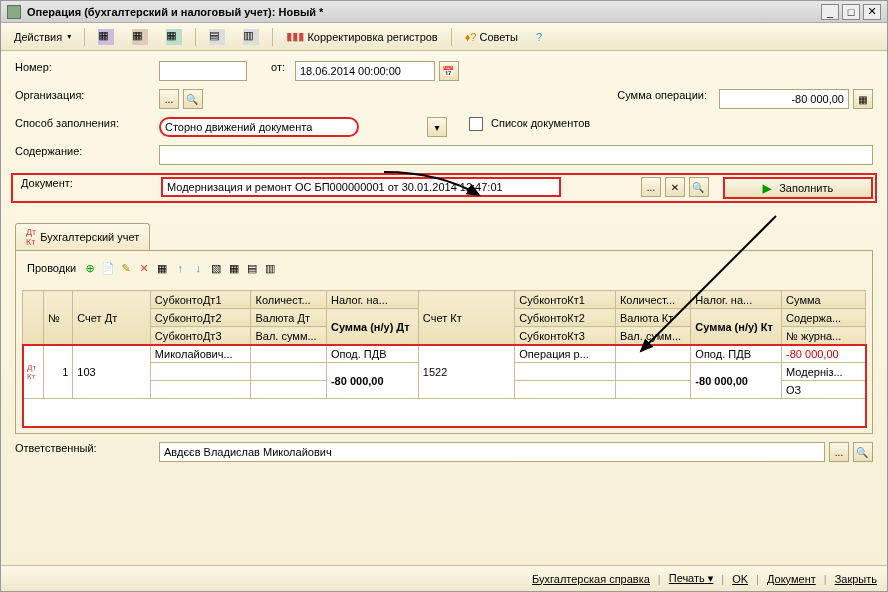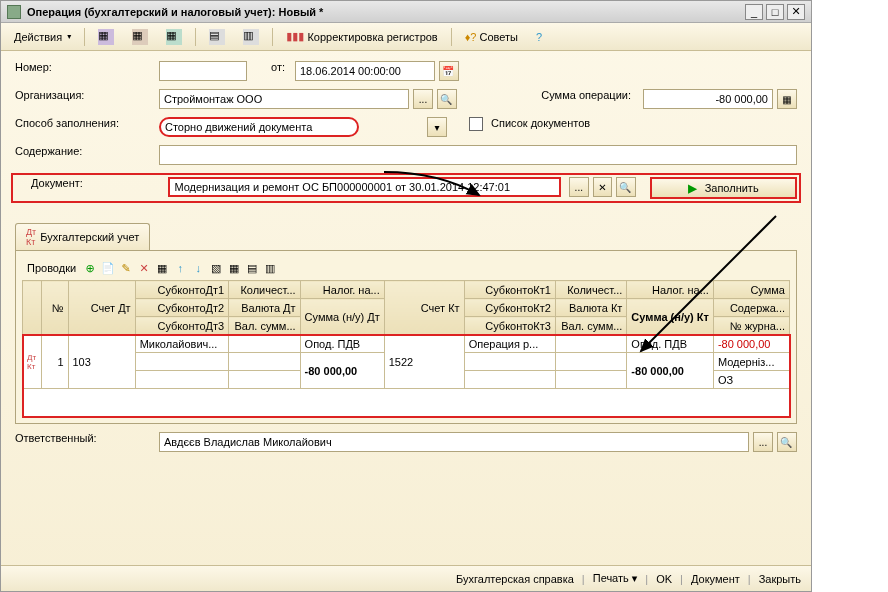--- a/index.html
+++ b/index.html
@@ -1,17 +1,17 @@
 <!DOCTYPE html>
 <html><head>
 <meta charset="utf-8">
 <style>
 * { box-sizing: border-box; margin: 0; padding: 0; font-family: Arial, sans-serif; font-size: 11px; }
 body { background: #fff; }
-.window { width: 812px; height: 592px; border: 1px solid #999; background: linear-gradient(#fdf8e8, #f7efd5); position: relative; }
+.window { width: 888px; height: 592px; border: 1px solid #999; background: linear-gradient(#fdf8e8, #f7efd5); position: relative; }
 .titlebar { height: 22px; background: linear-gradient(#e8e8e8, #d0d0d0); display: flex; align-items: center; padding: 0 6px; border-bottom: 1px solid #aaa; }
 .titlebar .icon { width: 14px; height: 14px; background: #8a8; border: 1px solid #575; margin-right: 6px; }
 .titlebar .title { flex: 1; font-weight: bold; }
 .titlebar .wbtn { width: 18px; height: 16px; border: 1px solid #888; margin-left: 3px; display: flex; align-items: center; justify-content: center; background: #eee; cursor: pointer; }
 .toolbar { height: 28px; background: linear-gradient(#fdf8e8, #f0e8cc); border-bottom: 1px solid #c8bc94; display: flex; align-items: center; padding: 0 6px; gap: 4px; }
 .toolbar .btn { padding: 2px 6px; border: 1px solid transparent; cursor: pointer; display: flex; align-items: center; gap: 3px; }
 .toolbar .sep { width: 1px; height: 18px; background: #c8bc94; margin: 0 2px; }
 .toolbar .dd::after { content: "▾"; font-size: 8px; margin-left: 2px; }
 .tbicon { width: 16px; height: 16px; display: inline-block; }
 .form-area { padding: 10px 14px 6px 14px; }
@@ -21,30 +21,30 @@
 .input.sm { width: 88px; }
 .input.md { width: 140px; }
 .minibtn { width: 20px; height: 20px; border: 1px solid #b0a47c; background: linear-gradient(#fdf8e8,#ece0b8); display: flex; align-items: center; justify-content: center; cursor: pointer; font-size: 10px; }
 .redbox { border: 2px solid #d22 !important; border-radius: 10px; }
 .redrect { border: 2px solid #d22 !important; }
 .checkbox { width: 14px; height: 14px; border: 1px solid #666; background: #fff; margin-right: 4px; }
 .fillbtn { width: 150px; height: 22px; border: 1px solid #b0a47c; background: linear-gradient(#fdf8e8,#ece0b8); display: flex; align-items: center; justify-content: center; gap: 8px; cursor: pointer; }
 .tabs { display: flex; padding: 0 14px; margin-top: 6px; }
 .tab { padding: 3px 10px; border: 1px solid #b0a47c; border-bottom: none; background: linear-gradient(#fdf8e8,#f2e8c8); border-radius: 3px 3px 0 0; display: flex; align-items: center; gap: 4px; }
 .grid-area { margin: 0 14px; border: 1px solid #b0a47c; background: #faf4de; padding: 6px; }
-.grid-toolbar { height: 22px; display: flex; align-items: center; gap: 0; margin-bottom: 1px; }
+.grid-toolbar { height: 22px; display: flex; align-items: center; gap: 0; margin-bottom: 11px; }
 .grid-toolbar .gbtn { width: 18px; height: 18px; cursor: pointer; display: flex; align-items: center; justify-content: center; }
 table.grid { width: 100%; border-collapse: collapse; background: #fff; }
 table.grid th, table.grid td { border: 1px solid #c8bc94; padding: 2px 4px; text-align: left; font-weight: normal; overflow: hidden; white-space: nowrap; text-overflow: ellipsis; }
-table.grid th { background: linear-gradient(#f5edd0,#ece0b8); height: 18px; text-align: right; }
+table.grid th { background: linear-gradient(#f5edd0,#ece0b8); height: 18px; }
 table.grid td { height: 18px; }
 .neg { color: #c00; font-weight: bold; }
 .footer-form { padding: 8px 14px; }
 .bottombar { position: absolute; bottom: 0; left: 0; right: 0; height: 26px; border-top: 1px solid #c8bc94; display: flex; align-items: center; justify-content: flex-end; padding: 0 10px; gap: 6px; background: linear-gradient(#fdf8e8,#f0e8cc); }
-.bottombar .link { color: #000; cursor: pointer; }
+.bottombar .link { color: #000; cursor: pointer; text-decoration: underline; }
 .bottombar .sep2 { color: #999; margin: 0 2px; }
 .arrow { position: absolute; pointer-events: none; }
 .redhighlight { outline: 2px solid #d22; outline-offset: -1px; }
 </style>
 </head>
 <body>
 
 <div class="window">
 
   <div class="titlebar">
@@ -92,21 +92,20 @@
   <div class="form-area">
     <div class="row">
       <span class="label">Номер:</span>
       <span class="input sm"></span>
       <span style="margin:0 6px 0 20px">от:</span>
       <span class="input md">18.06.2014 00:00:00</span>
       <span class="minibtn">📅</span>
     </div>
     <div class="row">
       <span class="label">Организация:</span>
-      <span class="input" style="width:250px">Строймонтаж ООО</span>
       <span class="minibtn">...</span>
       <span class="minibtn">🔍</span>
       <span style="flex:1"></span>
       <span style="margin-right:8px">Сумма операции:</span>
       <span class="input" style="width:130px;text-align:right;justify-content:flex-end">-80 000,00</span>
       <span class="minibtn">▦</span>
     </div>
     <div class="row">
       <span class="label">Способ заполнения:</span>
       <span class="input redbox" style="width:200px">Сторно движений документа</span>
@@ -114,21 +113,21 @@
       <span class="minibtn">▾</span>
       <span style="width:14px"></span>
       <span class="checkbox"></span>
       <span>Список документов</span>
     </div>
     <div class="row">
       <span class="label">Содержание:</span>
       <span class="input" style="flex:1"></span>
     </div>
     <div class="row redrect" style="padding:2px;margin-left:-4px;margin-right:-4px">
-      <span class="label" style="width:136px;margin-left:16px">Документ:</span>
+      <span class="label" style="width:136px;margin-left:6px">Документ:</span>
       <span class="input redrect" style="width:400px">Модернизация и ремонт ОС БП000000001 от 30.01.2014 12:47:01</span>
       <span style="flex:1"></span>
       <span class="minibtn">...</span>
       <span class="minibtn">✕</span>
       <span class="minibtn">🔍</span>
       <span style="width:6px"></span>
       <span class="fillbtn redrect">
         <span style="color:#090;font-weight:bold">▶</span>
         <span>Заполнить</span>
       </span>
@@ -184,21 +183,21 @@
           <th>Налог. на...</th>
           <th rowspan="3">Счет Кт</th>
           <th>СубконтоКт1</th>
           <th>Количест...</th>
           <th>Налог. на...</th>
           <th>Сумма</th>
         </tr>
         <tr>
           <th>СубконтоДт2</th>
           <th>Валюта Дт</th>
-          <th rowspan="2" style="font-weight:normal">Сумма (н/у) Дт</th>
+          <th rowspan="2" style="font-weight:bold">Сумма (н/у) Дт</th>
           <th>СубконтоКт2</th>
           <th>Валюта Кт</th>
           <th rowspan="2" style="font-weight:bold">Сумма (н/у) Кт</th>
           <th>Содержа...</th>
         </tr>
         <tr>
           <th>СубконтоДт3</th>
           <th>Вал. сумм...</th>
           <th>СубконтоКт3</th>
           <th>Вал. сумм...</th>

